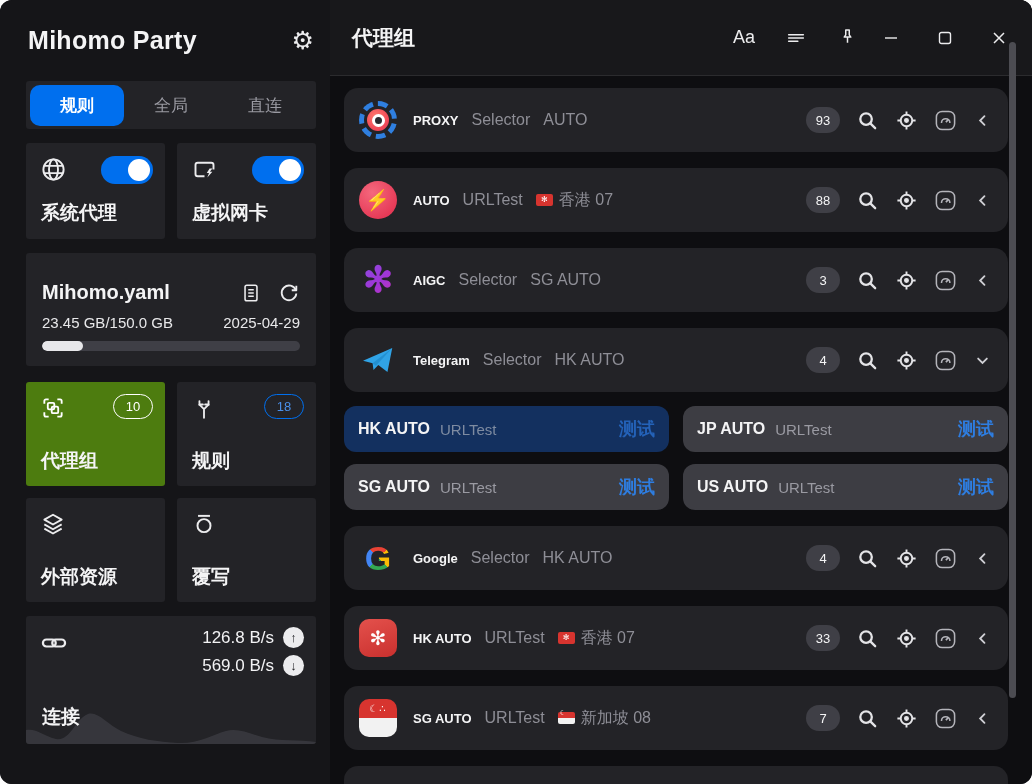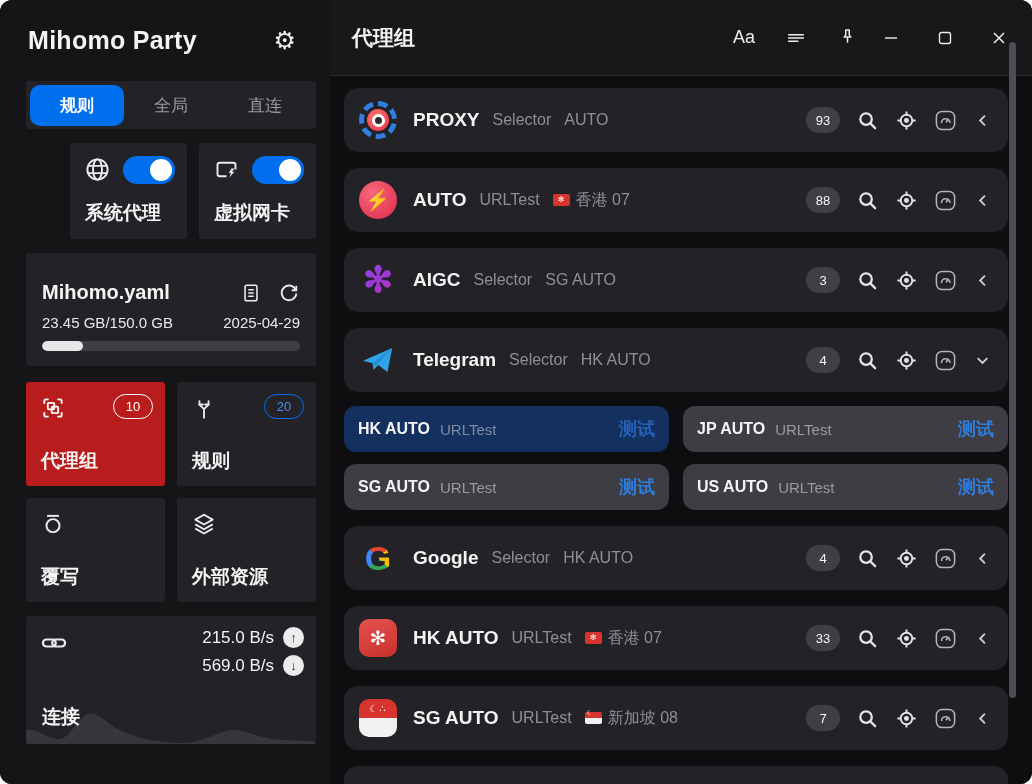--- a/index.html
+++ b/index.html
@@ -2,48 +2,48 @@
 <html><head>
 <meta charset="utf-8">
 <style>
   * { margin:0; padding:0; box-sizing:border-box; }
   html,body { width:1032px; height:784px; background:#fdfdfd; font-family:"Liberation Sans",sans-serif; }
   .window { position:relative; width:1032px; height:784px; border-radius:12px; overflow:hidden;
             background:#121215; display:flex; color:#f4f4f5; }
 
   
   .sidebar { width:330px; background:#151518; padding:20px 14px 12px 26px; flex-shrink:0; }
-  .side-title-row { display:flex; align-items:center; justify-content:space-between; margin:6px 20px 26px 2px; }
+  .side-title-row { display:flex; align-items:center; justify-content:space-between; margin:6px 2px 26px 2px; }
   .app-title { font-size:25px; font-weight:bold; letter-spacing:.3px; }
   .gear { font-size:25px; color:#ececee; cursor:pointer; line-height:1; }
 
   .card { background:#232327; border-radius:3px; }
 
   .mode-tabs { display:flex; align-items:center; height:48px; padding:4px; margin-bottom:14px; }
   .mode-tab { flex:1; text-align:center; font-size:17px; color:#9a9aa2; padding:9px 0; border-radius:10px; cursor:pointer; }
   .mode-tab.active { background:#006FEE; color:#fff; font-weight:bold; }
 
-  .toggle-grid { display:grid; grid-template-columns:1fr 1fr; gap:12px; margin-bottom:14px;margin-left:44px; }
+  .toggle-grid { display:grid; grid-template-columns:1fr 1fr; gap:12px; margin-bottom:14px; }
   .toggle-card { height:96px; padding:13px 14px; position:relative; }
   .toggle-card .tlabel { position:absolute; left:15px; bottom:13px; font-size:19px; font-weight:bold; }
   .switch { position:absolute; top:13px; right:12px; width:52px; height:28px; border-radius:15px; background:#006FEE; }
   .switch .knob { position:absolute; top:3px; right:3px; width:22px; height:22px; border-radius:50%; background:#fff; }
   .ticon { color:#ececee; }
 
   .profile-card { padding:28px 16px 15px 16px; margin-bottom:16px; }
   .profile-top { display:flex; align-items:center; margin-bottom:10px; }
   .profile-name { font-size:20px; font-weight:bold; flex:1; }
   .profile-icons { display:flex; gap:16px; align-items:center; color:#ececee; }
   .profile-stats { display:flex; justify-content:space-between; font-size:15px; color:#e8e8ea; margin-bottom:10px; }
   .progress-track { height:10px; border-radius:5px; background:#3f3f46; overflow:hidden; }
   .progress-fill { height:100%; width:16%; border-radius:5px; background:#e7e7ea; }
 
   .nav-grid { display:grid; grid-template-columns:1fr 1fr; gap:12px; margin-bottom:14px; }
   .nav-card { height:104px; padding:13px 14px; position:relative; cursor:pointer; }
-  .nav-card.active { background:#b91c1c; }
+  .nav-card.active { background:#4d7c0f; }
   .nav-card .nlabel { position:absolute; left:15px; bottom:12px; font-size:19px; font-weight:bold; }
   .nav-badge { position:absolute; top:12px; right:12px; min-width:40px; height:25px; border-radius:13px;
                display:flex; align-items:center; justify-content:center; font-size:13px; padding:0 9px; }
   .nav-badge.on-blue { border:1.5px solid #fff; color:#fff; }
   .nav-badge.on-dark { border:1.5px solid #006FEE; color:#4a8fe8; }
   .nicon { color:#ececee; }
 
   .conn-card { height:128px; position:relative; overflow:hidden; padding:13px 14px; }
   .conn-label { position:absolute; left:16px; bottom:14px; font-size:19px; font-weight:bold; z-index:2; }
   .speeds { position:absolute; top:11px; right:12px; display:flex; flex-direction:column; gap:7px; align-items:flex-end; }
@@ -60,21 +60,21 @@
   .header-tools { display:flex; align-items:center; gap:30px; color:#ececee;margin-left:32px; }
   .aa { font-size:18px; }
   .win-controls { display:flex; align-items:center; gap:40px; margin-left:26px; color:#ececee; }
   .tool-btn { cursor:pointer; display:flex; align-items:center; }
 
   .content { flex:1; padding:12px 24px 0 14px; overflow:hidden; }
 
   .group-row { height:64px; border-radius:14px; background:#232327; display:flex; align-items:center;
                padding:0 16px 0 14px; margin-bottom:16px; }
   .g-icon { width:40px; height:40px; margin-right:15px; flex-shrink:0; display:flex; align-items:center; justify-content:center; }
-  .g-name { font-size:19px; font-weight:bold; color:#f4f4f5; white-space:nowrap;text-align:right; }
+  .g-name { font-size:13px; font-weight:bold; color:#f4f4f5; white-space:nowrap;text-align:right; }
   .g-type { font-size:16px; color:#8e8e96; margin-left:13px; white-space:nowrap; }
   .g-current { font-size:16px; color:#8e8e96; margin-left:13px; white-space:nowrap; display:flex; align-items:center; gap:6px; }
   .g-spacer { flex:1; }
   .count-badge { background:#3f3f46; color:#f4f4f5; font-size:13px; border-radius:13px; min-width:34px; height:26px;
                  display:flex; align-items:center; justify-content:center; padding:0 9px; margin-right:16px; }
   .row-actions { display:flex; align-items:center; gap:16px; color:#dcdcde; }
   .row-actions .act { cursor:pointer; display:flex; align-items:center; }
 
   
   .logo-proxy { width:38px; height:38px; border-radius:50%; border:5px dashed #2f7fe0; position:relative; }
@@ -199,54 +199,54 @@
         <div class="nav-badge on-blue">10</div>
         <div class="nlabel">代理组</div>
       </div>
       <div class="card nav-card">
         <span class="nicon">
           <svg width="26" height="26" viewBox="0 0 24 24" fill="none" stroke="#ececee" stroke-width="1.7" stroke-linecap="round">
             <path d="M12 21v-8M12 13 7.8 8.8M12 13l4.2-4.2"></path>
             <path d="M7.8 5.6v3.2h3.2M16.2 5.6v3.2H13"></path>
           </svg>
         </span>
-        <div class="nav-badge on-dark">20</div>
+        <div class="nav-badge on-dark">18</div>
         <div class="nlabel">规则</div>
-      </div>
-      <div class="card nav-card">
-        <span class="nicon">
-          <svg width="26" height="26" viewBox="0 0 24 24" fill="none" stroke="#ececee" stroke-width="1.8">
-            <path d="M6.5 4.5h11"></path>
-              <circle cx="12" cy="13.5" r="6"></circle>
-          </svg>
-        </span>
-        <div class="nlabel">覆写</div>
       </div>
       <div class="card nav-card">
         <span class="nicon">
           <svg width="26" height="26" viewBox="0 0 24 24" fill="none" stroke="#ececee" stroke-width="1.7" stroke-linejoin="round">
             <path d="M12 3.5 20 8l-8 4.5L4 8z"></path>
             <path d="M4 12.3 12 16.8 20 12.3"></path>
             <path d="M4 16.3 12 20.8 20 16.3"></path>
           </svg>
         </span>
         <div class="nlabel">外部资源</div>
+      </div>
+      <div class="card nav-card">
+        <span class="nicon">
+          <svg width="26" height="26" viewBox="0 0 24 24" fill="none" stroke="#ececee" stroke-width="1.8">
+            <path d="M6.5 4.5h11"></path>
+              <circle cx="12" cy="13.5" r="6"></circle>
+          </svg>
+        </span>
+        <div class="nlabel">覆写</div>
       </div>
     </div>
 
     <div class="card conn-card">
       <span>
         <svg width="28" height="28" viewBox="0 0 24 24" fill="none" stroke="#ececee" stroke-width="1.9">
           <rect x="2.5" y="9" width="11" height="6" rx="3"></rect>
           <rect x="10.5" y="9" width="11" height="6" rx="3"></rect>
         </svg>
       </span>
       <div class="speeds">
         <div class="speed-row">
-          <span>215.0 B/s</span>
+          <span>126.8 B/s</span>
           <span class="speed-circle">↑</span>
         </div>
         <div class="speed-row">
           <span>569.0 B/s</span>
           <span class="speed-circle">↓</span>
         </div>
       </div>
       <div class="conn-label">连接</div>
       <svg class="sparkline" viewBox="0 0 290 44" preserveAspectRatio="none">
         <path d="M0 30 C10 28 18 36 30 39 C44 42 50 18 62 14 C72 11 82 25 95 31 C112 39 132 42 152 43 C172 44 186 35 200 31 C212 28 222 33 236 37 C254 42 272 39 290 42 L290 44 L0 44 Z" fill="#3d3d44" opacity="0.75"></path>

